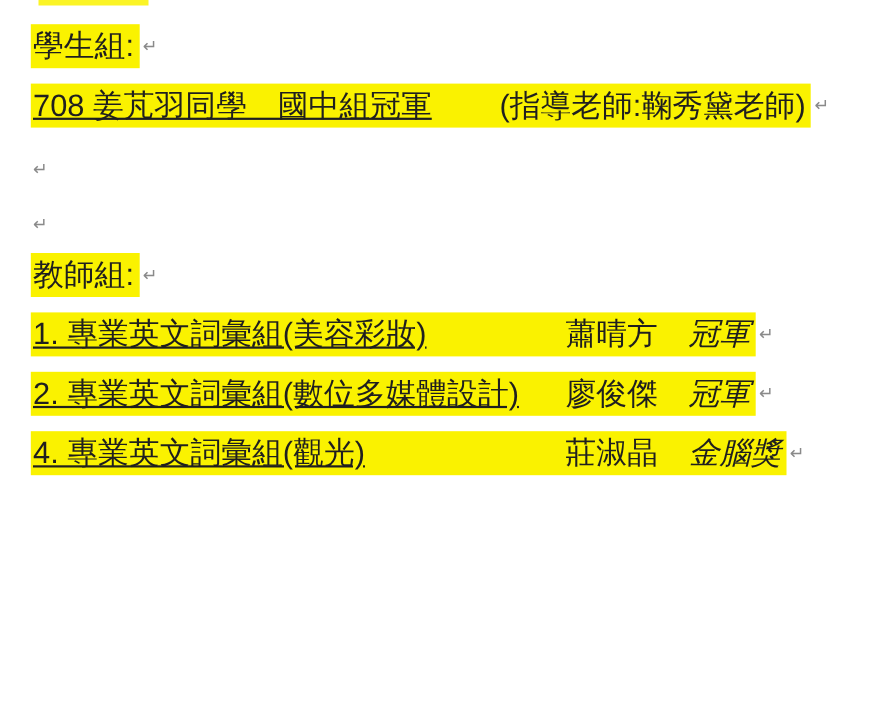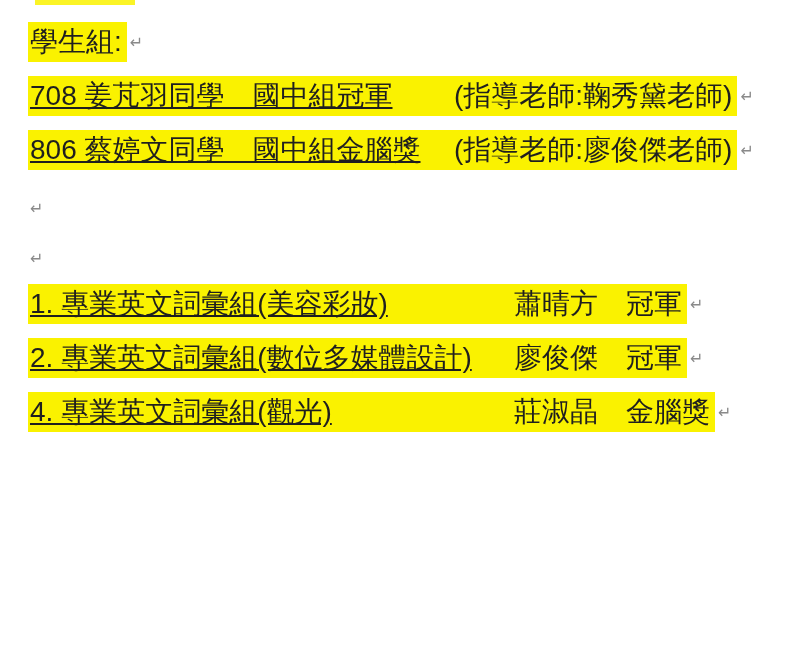--- a/index.html
+++ b/index.html
@@ -40,21 +40,21 @@
     display: inline-block;
     background: var(--hl);
     height: 40px;
     line-height: 40px;
     padding: 0 5px 0 2px;
     vertical-align: top;
   }
   .p1   { display: inline-block; min-width: 424px; text-decoration: underline; }
   .cat  { display: inline-block; min-width: 484px; text-decoration: underline; }
   .tname{ display: inline-block; min-width: 112px; }
-  .award{ display: inline-block; }
+  .award{ display: inline-block; font-style: italic; }
   .crlf {
     color: var(--mark);
     font-size: 16px;
     margin-left: 3px;
     vertical-align: bottom;
     line-height: 38px;
   }
   .empty .crlf { margin-left: 2px; line-height: 30px; }
 </style>
 </head>
@@ -66,31 +66,31 @@
   <div class="line">
     <span class="hl">學生組:</span><span class="crlf">↵</span>
   </div>
 
   <div class="line">
     <span class="hl"><span class="p1">708 姜芃羽同學　國中組冠軍</span><span>(指導老師:鞠秀黛老師)</span></span><span class="crlf">↵</span>
   </div>
 
 
 
-  <div class="line">
-    <span class="hl"><span class="p1">806 蔡婷文同學　國中組金腦獎</span><span>(指導老師:廖俊傑老師)</span></span><span class="crlf">↵</span>
-  </div>
 
   <div class="line empty">
     <span class="crlf">↵</span>
   </div>
   <div class="line empty">
     <span class="crlf">↵</span>
   </div>
 
+  <div class="line">
+    <span class="hl">教師組:</span><span class="crlf">↵</span>
+  </div>
 
   <div class="line">
     <span class="hl"><span class="cat">1. 專業英文詞彙組(美容彩妝)</span><span class="tname">蕭晴方</span><span class="award">冠軍</span></span><span class="crlf">↵</span>
   </div>
 
   <div class="line">
     <span class="hl"><span class="cat">2. 專業英文詞彙組(數位多媒體設計)</span><span class="tname">廖俊傑</span><span class="award">冠軍</span></span><span class="crlf">↵</span>
   </div>
 
 

